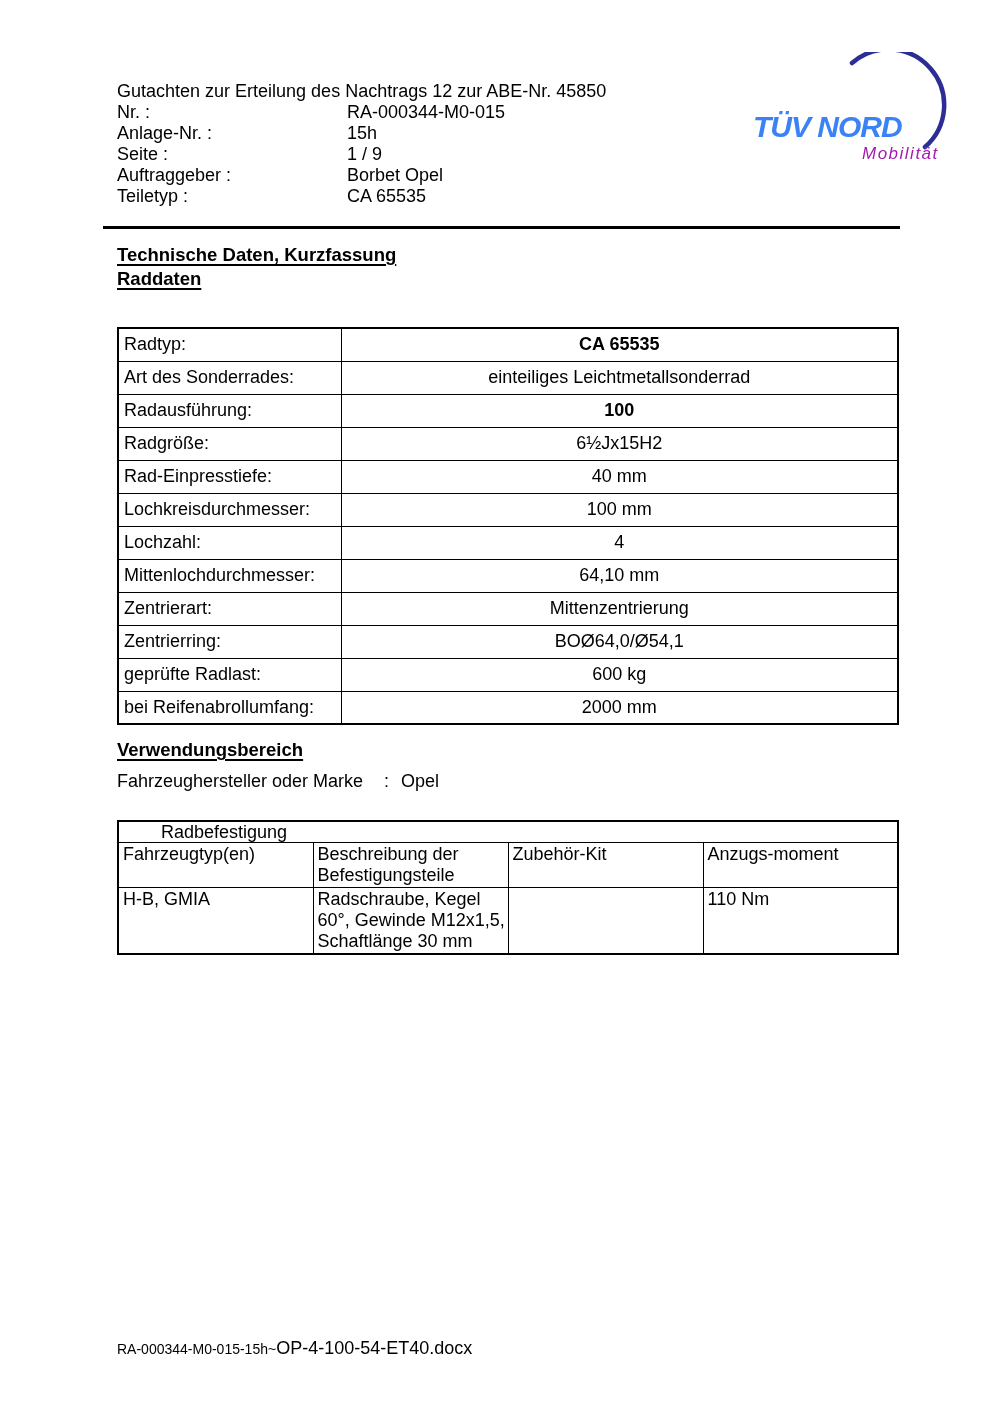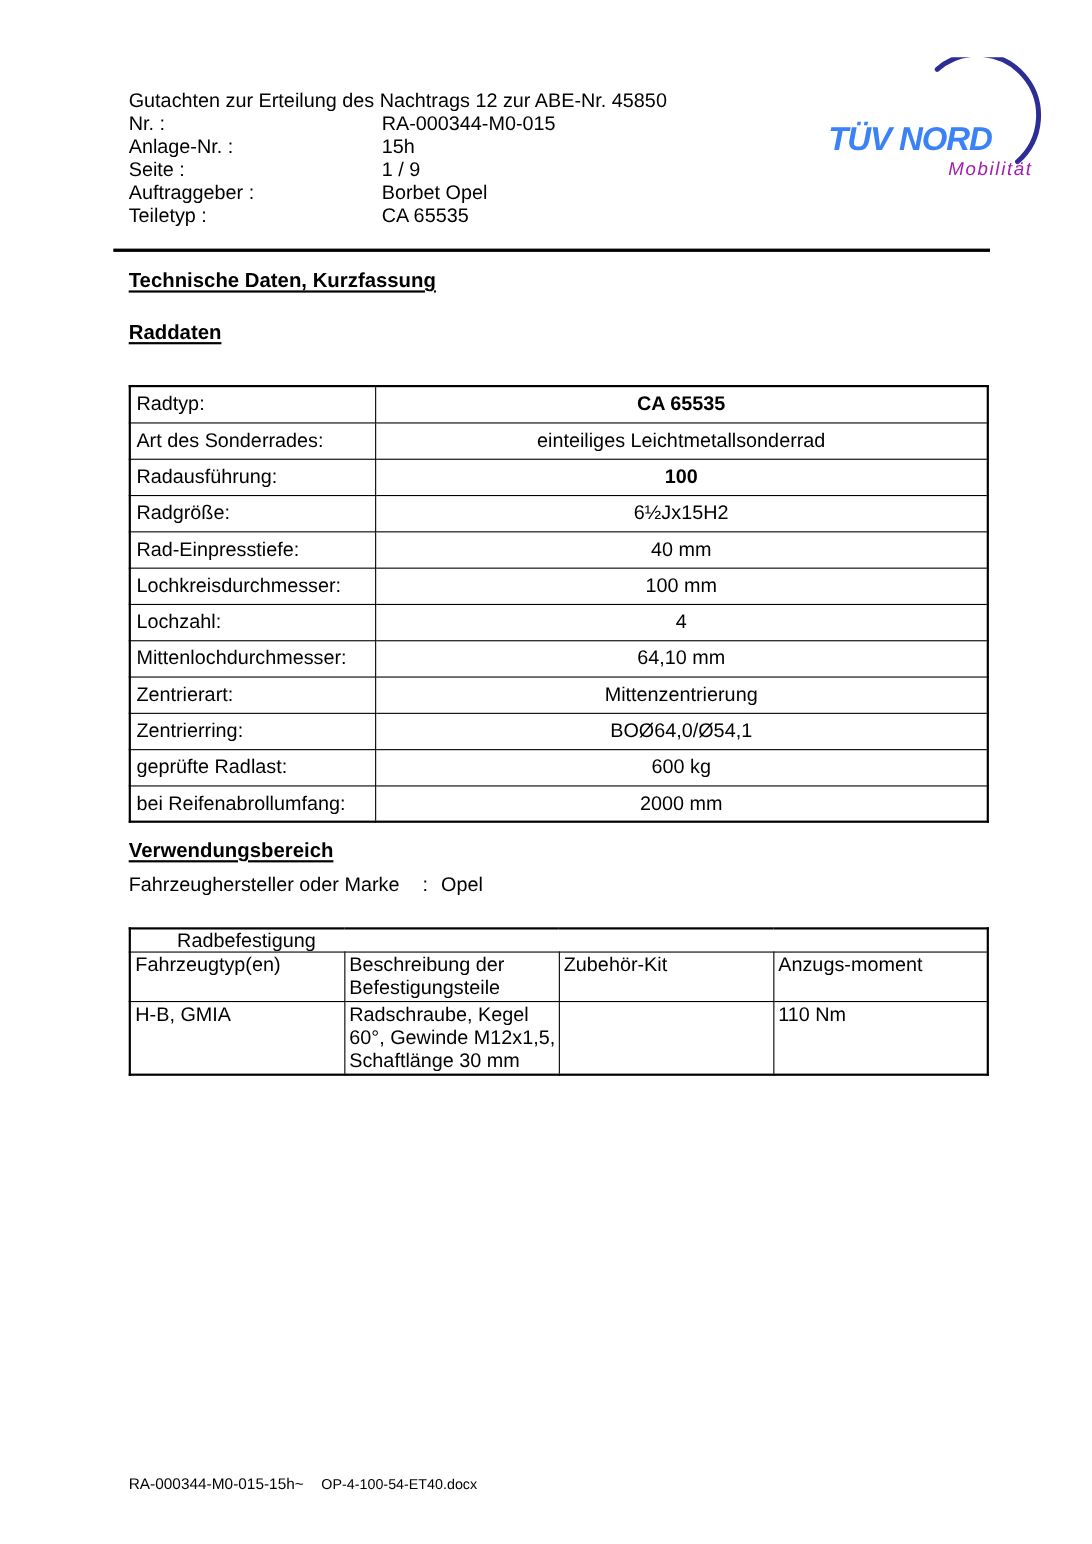--- a/index.html
+++ b/index.html
@@ -36,21 +36,21 @@
   }
 
   .rule { margin-top: 19px; margin-left: -14px; width: 797px; height: 3px; background: #000; }
 
   .heading {
     font-size: 18.5px; font-weight: bold;
     text-decoration: underline; text-decoration-thickness: 2px; text-underline-offset: 3px;
     line-height: 20px;
   }
   .h-tech { margin-top: 16px; }
-  .h-raddaten { margin-top: 27px; }
+  .h-raddaten { margin-top: 4px; }
   .h-verw { margin-top: 15px; }
 
   table { border-collapse: collapse; }
   table.raddaten { margin-top: 38px; width: 782px; border: 2px solid #000; }
   table.raddaten td { border: 1px solid #000; height: 33px; vertical-align: middle; }
   table.raddaten td.lbl { width: 223px; padding-left: 5px; }
   table.raddaten td.val { text-align: center; }
   .bold { font-weight: bold; }
 
   .verw-line { margin-top: 11px; display: flex; line-height: 21px; }
@@ -62,21 +62,21 @@
   table.befestigung .caption-row td { height: 19px; line-height: 18px; padding-left: 42px; }
   table.befestigung .hdr-row2 td { height: 42px; }
   table.befestigung .data-row td { height: 44px; }
   .col-typ { width: 266px; }
   .col-beschr { width: 325px; }
   .col-kit { width: 112px; margin-left: 46px; }
   .col-moment { width: 77px; }
 
   .footer { position: absolute; left: 117px; top: 1338px; white-space: nowrap; }
   .footer-small { font-size: 14px; }
-  .footer-big { font-size: 13px; margin-left: 16px; }
+  .footer-big { font-size: 18px; }
 </style>
 </head>
 <body>
 
 <div class="page">
 
   <div class="logo">
     <svg class="logo-arc" width="205" height="122" viewBox="0 0 205 122">
       <path d="M 104 11 A 55 55 0 1 1 177 95" fill="none" stroke="#2d2d96" stroke-width="4.5" stroke-linecap="round"></path>
     </svg>

